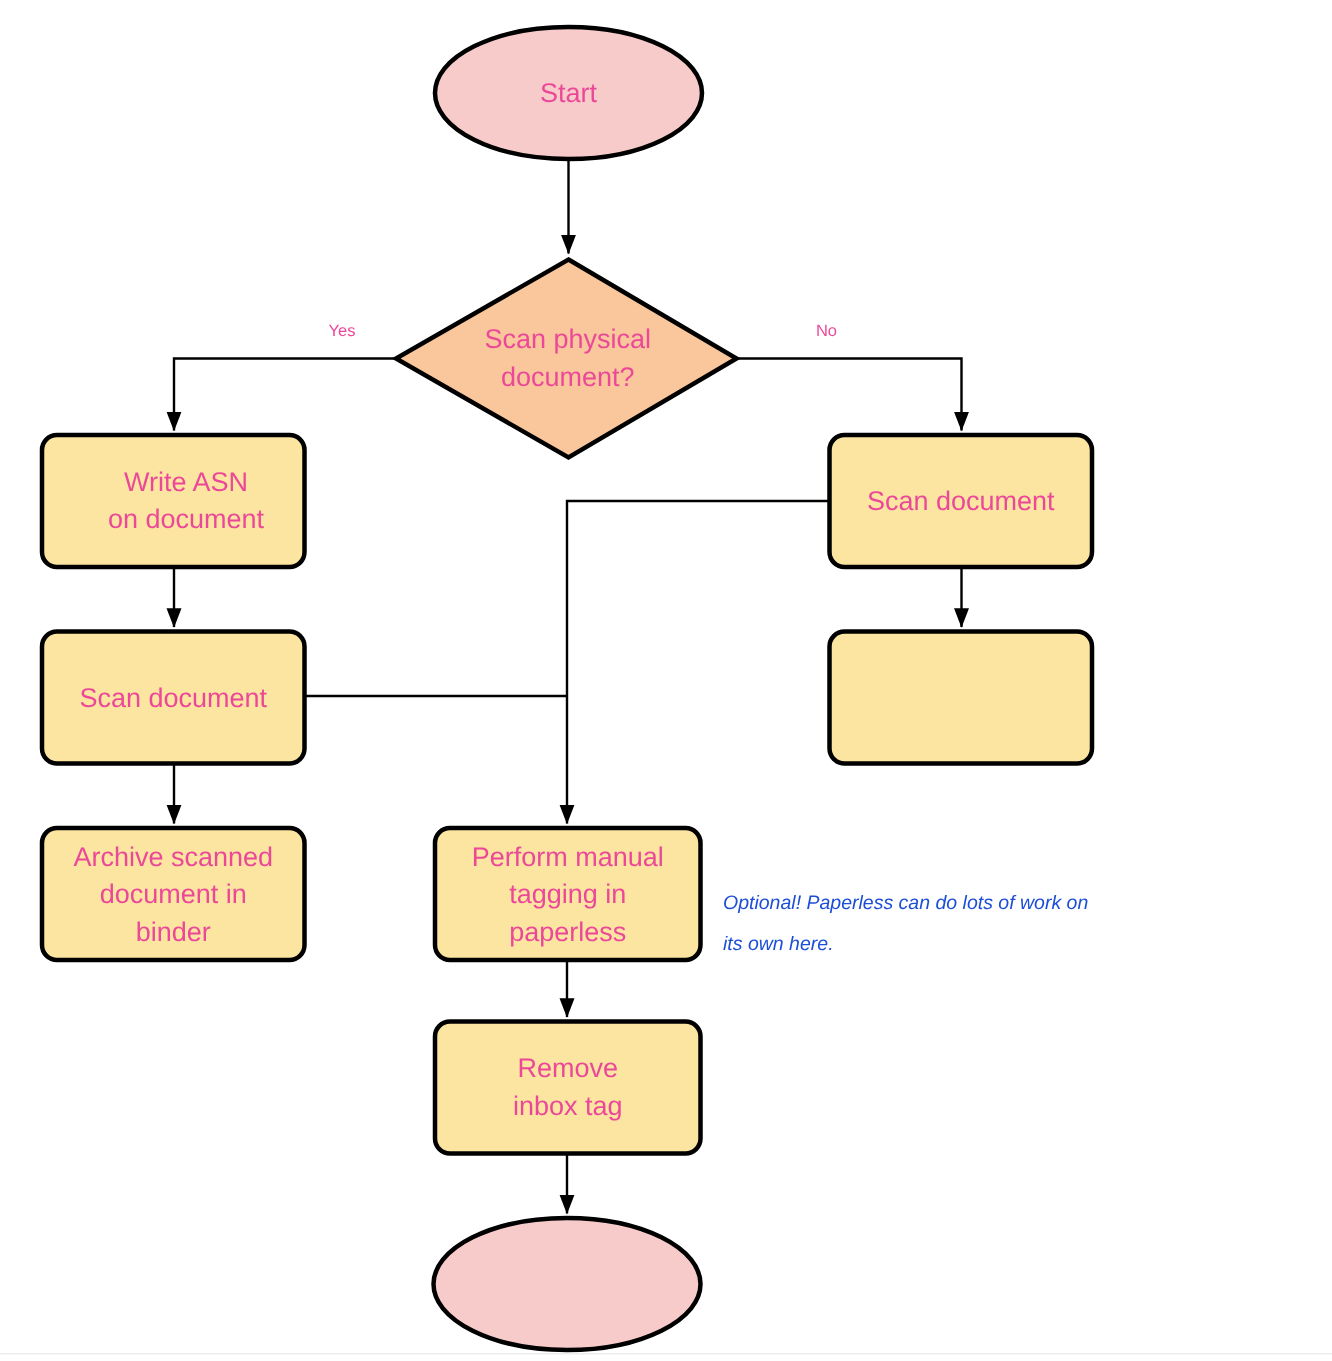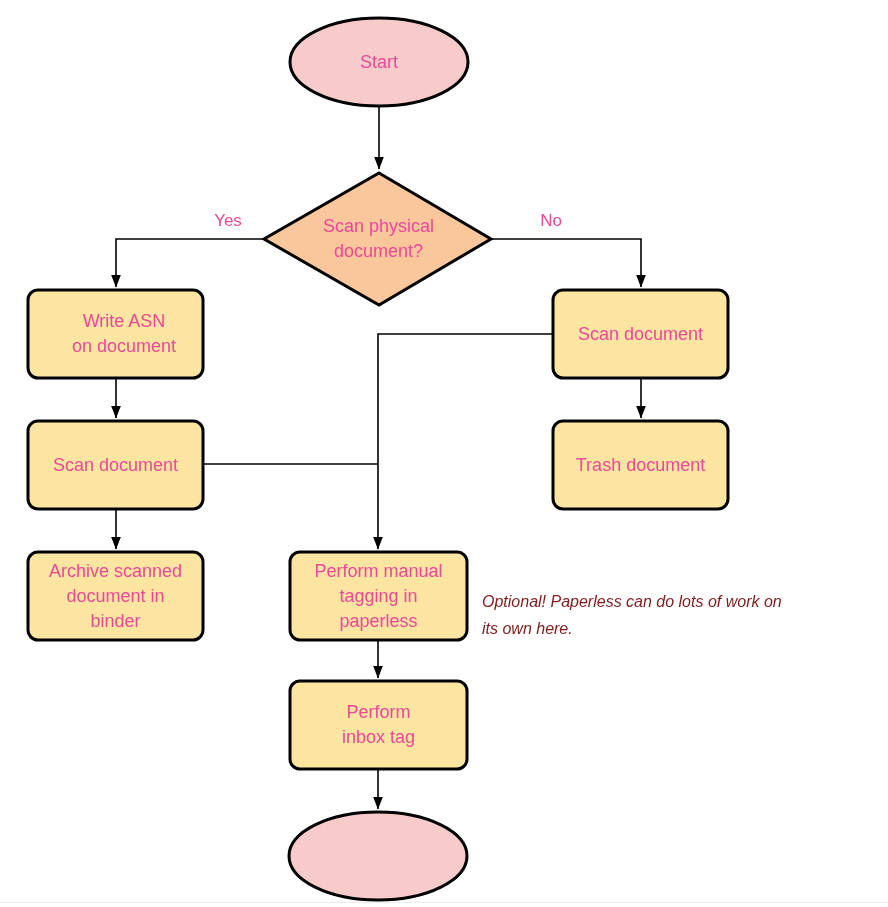--- a/index.html
+++ b/index.html
@@ -26,33 +26,33 @@
     align-items: center;
     justify-content: center;
     text-align: center;
     color: #ec4899;
     font-size: 18px;
     line-height: 25px;
     white-space: pre-line;
     pointer-events: none;
   }
   .edge-label {
-    font-size: 17px;
+    font-size: 11px;
     line-height: 20px;
     text-align: center;
   }
   .note {
     position: absolute;
     left: 482px;
     top: 588px;
     width: 400px;
-    font-size: 16px;
+    font-size: 13px;
     line-height: 27px;
     font-style: italic;
-    color: #7f1d1d;
+    color: #1d4ed8;
     white-space: pre-line;
     text-align: left;
   }
   .bottom-divider {
     position: absolute;
     left: 0;
     top: 902px;
     width: 888px;
     height: 1px;
     background: #ececec;
@@ -115,27 +115,26 @@
 on document</div>
 
   <div class="label" style="left:28px; top:421px; width:175px; height:88px;">Scan document</div>
 
   <div class="label" style="left:28px; top:552px; width:175px; height:88px;border-radius:30px;">Archive scanned
 document in
 binder</div>
 
   <div class="label" style="left:553px; top:290px; width:175px; height:88px;">Scan document</div>
 
-  <div class="label" style="left:553px; top:421px; width:175px; height:88px;">Trash document</div>
 
   <div class="label" style="left:290px; top:552px; width:177px; height:88px;">Perform manual
 tagging in
 paperless</div>
 
-  <div class="label" style="left:290px; top:681px; width:177px; height:88px;">Perform
+  <div class="label" style="left:290px; top:681px; width:177px; height:88px;">Remove
 inbox tag</div>
 
 
   <div class="note">Optional! Paperless can do lots of work on
 its own here.</div>
 
   <div class="bottom-divider"></div>
 </div>
 
 </body></html>

